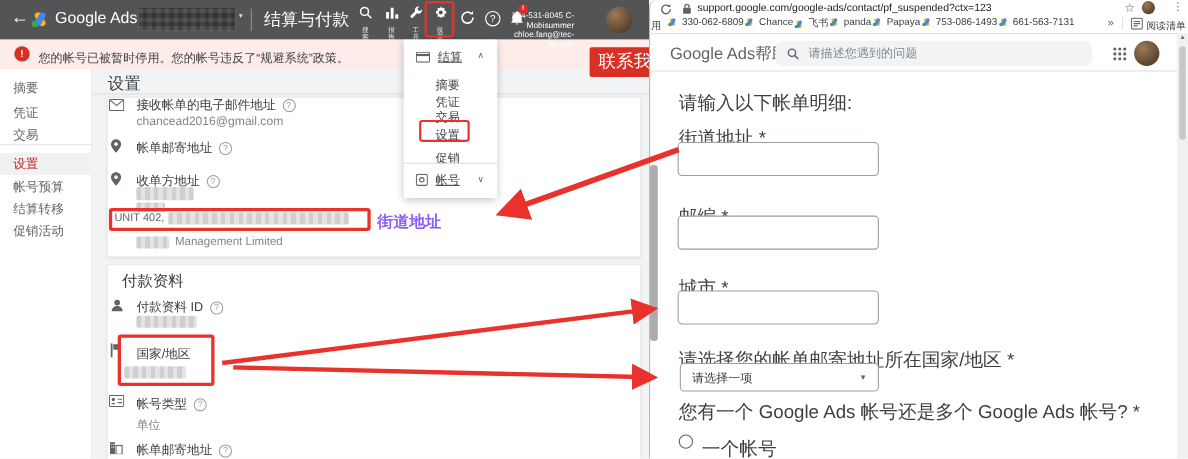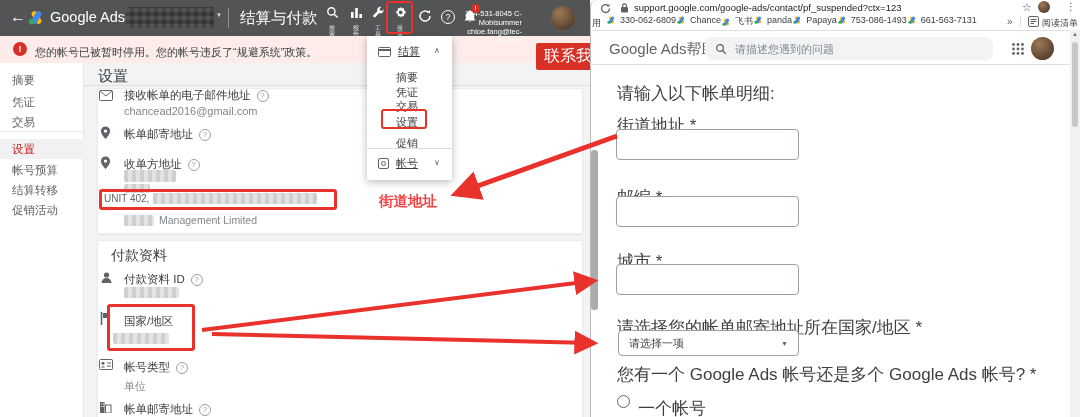--- a/index.html
+++ b/index.html
@@ -44,21 +44,21 @@
   .search-box input { border:none; background:transparent; outline:none; font-size:11px; color:#3c4043; width:230px; font-family:inherit; }
   .search-box input::placeholder { color:#80868b; }
   .flabel { position:absolute; font-size:17px; color:#3c4043; z-index:11; }
   .finput { position:absolute; background:#fff; border:1px solid #9aa0a6; border-radius:4px; z-index:11; }
   .fselect { position:absolute; background:#fff; border:1px solid #9aa0a6; border-radius:4px; display:flex; align-items:center; justify-content:space-between; padding:0 10px; font-size:11px; color:#3c4043; z-index:11; cursor:pointer; }
   .radio { position:absolute; width:13px; height:13px; border:1.5px solid #5f6368; border-radius:50%; background:#fff; z-index:11; cursor:pointer; }
 
   
   .redbox { position:absolute; border:3px solid #e8322b; border-radius:3px; z-index:45; pointer-events:none; }
   .redbox-thin { border-width:2px; }
-  .red-text { position:absolute; color:#ef4444; font-weight:bold; z-index:46; pointer-events:none;margin-left:36px; }
+  .red-text { position:absolute; color:#8b5cf6; font-weight:bold; z-index:46; pointer-events:none; }
   #arrows { position:absolute; left:0; top:0; z-index:50; pointer-events:none; }
   .scroll-thumb { background:#aaabad; border-radius:3px; }
   .avatar { border-radius:50%; background:radial-gradient(circle at 35% 30%,#9a7a57,#6b4f38 55%,#3f2f22); }
 </style>
 </head>
 <body>
 
 <div id="canvas">
 
   <div class="abs toolbar"></div>

